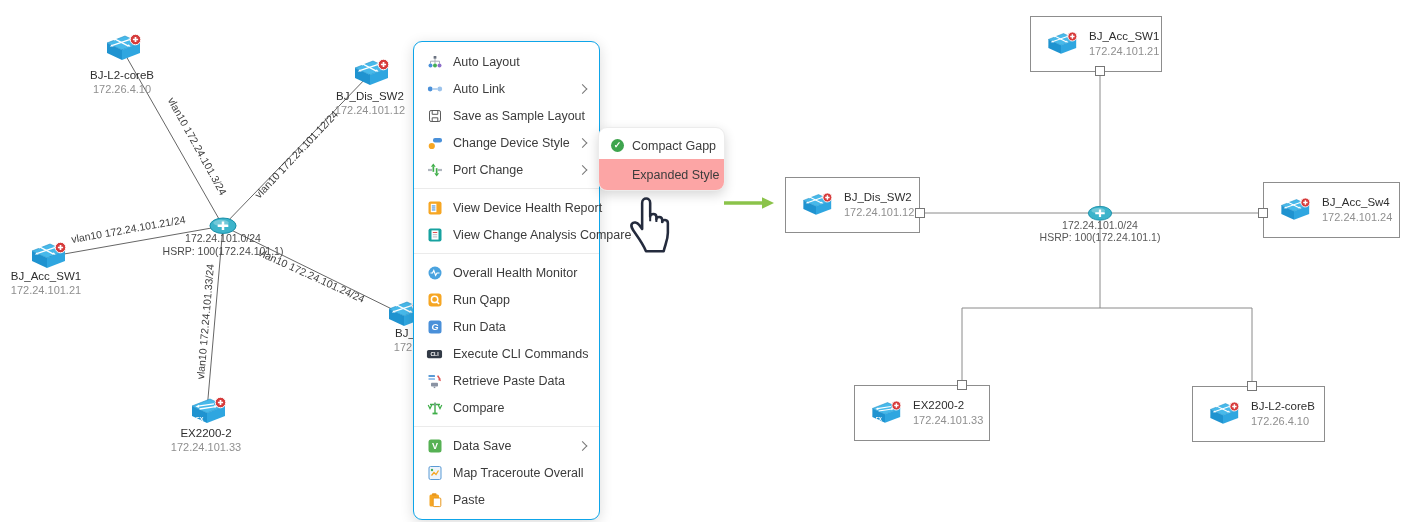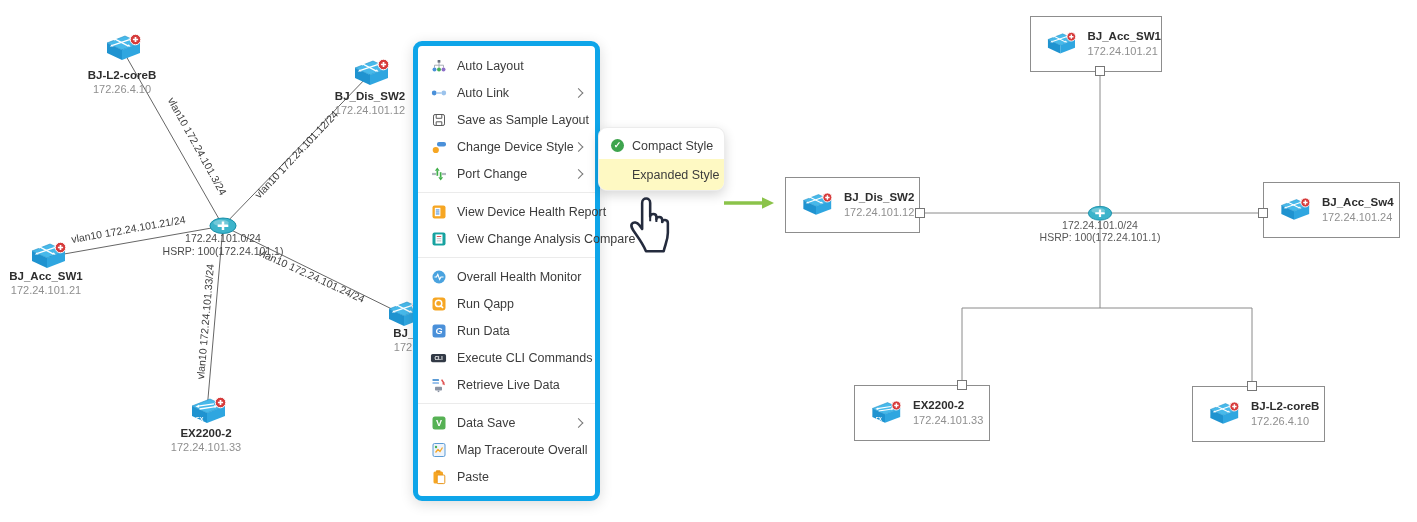--- a/index.html
+++ b/index.html
@@ -5,44 +5,44 @@
   html,body{margin:0;padding:0;background:#fff;}
   .canvas{position:relative;width:1417px;height:522px;background:#fff;overflow:hidden;
           font-family:"Liberation Sans",sans-serif;}
   svg{display:block;}
   svg text{font-family:"Liberation Sans",sans-serif;}
   .layer{position:absolute;left:0;top:0;pointer-events:none;}
   #links-layer{z-index:0;}
   #overlay-layer{z-index:3;}
   .device{position:absolute;z-index:1;}
   .dev-label{position:absolute;z-index:1;text-align:center;white-space:nowrap;transform:translateX(-50%);}
-  .dev-name{font-size:11.5px;font-weight:700;color:#2e2e2e;line-height:14px;}
+  .dev-name{font-size:11.5px;font-weight:400;color:#2e2e2e;line-height:14px;}
   .dev-ip{font-size:11px;color:#8f8f8f;line-height:14px;}
   .nbox{position:absolute;z-index:2;background:#fff;border:1px solid #8d8d8d;box-sizing:border-box;
         display:flex;align-items:center;padding-left:12px;gap:10px;}
   .nbox .txt{text-align:left;}
   .nbox .dev-name{line-height:15px;}
   .nbox .dev-ip{line-height:15px;}
   
   .menu{position:absolute;left:413px;top:41px;width:187px;z-index:20;background:#fff;
-        border:5px solid #0ea5e9;border-radius:9px;box-shadow:0 3px 14px rgba(0,0,0,.14);
+        border:1px solid #0ea5e9;border-radius:9px;box-shadow:0 3px 14px rgba(0,0,0,.14);
         padding:6px 0;box-sizing:border-box;}
   .mi{position:relative;height:27px;display:flex;align-items:center;padding:0 12px;cursor:default;}
   .mi .ic{width:17px;height:17px;flex:0 0 17px;margin-right:10px;display:flex;align-items:center;justify-content:center;}
   .mi .lbl{font-size:12.5px;color:#3c3c3c;white-space:nowrap;}
   .chev{position:absolute;right:13px;top:50%;width:6px;height:6px;
         border-right:1.4px solid #777;border-top:1.4px solid #777;
         transform:translateY(-50%) rotate(45deg);}
   .sep{height:1px;background:#ebebeb;margin:5px 0;}
   
   .submenu{position:absolute;left:598px;top:127px;width:127px;z-index:21;background:#fff;
            border:1px solid #ececec;border-radius:9px;box-shadow:0 4px 12px rgba(0,0,0,.16);
            overflow:hidden;padding-top:4px;box-sizing:border-box;}
   .smi{height:27px;display:flex;align-items:center;padding:0 12px;font-size:12.5px;color:#3c3c3c;white-space:nowrap;}
-  .smi.hl{background:#fef9c3;height:31px;}
+  .smi.hl{background:#fca5a5;height:31px;}
   .check{width:13px;height:13px;flex:0 0 13px;margin-right:8px;border-radius:50%;background:#3ea44e;
          color:#fff;font-size:9px;line-height:13px;text-align:center;font-weight:700;}
   .check-spacer{width:13px;flex:0 0 13px;margin-right:8px;}
   .deco{position:absolute;z-index:30;}
 </style>
 </head>
 <body>
 
 <div class="canvas">
 
@@ -359,21 +359,32 @@
       <span class="ic">
           <svg viewBox="0 0 16 16" width="16" height="16">
             <rect x="1.5" y="2" width="6.5" height="2.1" rx=".6" fill="#5b9bd5"></rect>
             <rect x="1.5" y="5" width="6.5" height="2.1" rx=".6" fill="#9cc3ec"></rect>
             <path d="M10.6 2.6l2.2 3.4" stroke="#e05252" stroke-width="1.5" fill="none"></path>
             <polygon points="13.9,8.3 10.9,6.9 13.3,5.3" fill="#e05252"></polygon>
             <rect x="4" y="9.8" width="7" height="3.8" rx=".8" fill="#8a93a3"></rect>
             <rect x="6.7" y="13.6" width="1.6" height="1.5" fill="#8a93a3"></rect>
           </svg>
         </span>
-      <span class="lbl">Retrieve Live Data</span>
+      <span class="lbl">Retrieve Paste Data</span>
+      </div>
+    <div class="mi">
+      <span class="ic">
+          <svg viewBox="0 0 16 16" width="16" height="16" fill="none" stroke="#3fae49">
+            <path d="M8 2.5v11M3 4.5h10" stroke-width="1.4"></path>
+            <path d="M1.2 5l1.8 3.6L4.8 5M11.2 5l1.8 3.6L14.8 5" stroke-width="1.2"></path>
+            <path d="M5.5 13.5h5" stroke-width="1.8"></path>
+            <circle cx="8" cy="4.5" r="1" fill="#8a93a3" stroke="none"></circle>
+          </svg>
+        </span>
+      <span class="lbl">Compare</span>
       </div>
     <div class="sep"></div>
     <div class="mi">
       <span class="ic">
           <svg viewBox="0 0 16 16" width="16" height="16">
             <rect x="1.5" y="1.5" width="13" height="13" rx="2.5" fill="#56b154"></rect>
             <text x="8" y="11.4" text-anchor="middle" font-size="9" font-weight="bold" fill="#fff">V</text>
           </svg>
         </span>
       <span class="lbl">Data Save</span>
@@ -397,21 +408,21 @@
             <rect x="6.2" y="6" width="7.6" height="8.6" rx="1" fill="#fff" stroke="#e8971d"></rect>
           </svg>
         </span>
       <span class="lbl">Paste</span>
       </div>
   </div>
 
   <div class="submenu">
     <div class="smi">
       <span class="check">✓</span>
-      <span>Compact Style</span>
+      <span>Compact Gapp</span>
       </div>
     <div class="smi hl">
       <span class="check-spacer"></span>
       <span>Expanded Style</span>
       </div>
   </div>
 
   <svg class="deco" style="left:722px;top:195px;" width="54" height="16">
     <line x1="2" y1="8" x2="40" y2="8" stroke="#8bc34a" stroke-width="3.4"></line>
     <polygon points="40,2.2 52,8 40,13.8" fill="#8bc34a"></polygon>

